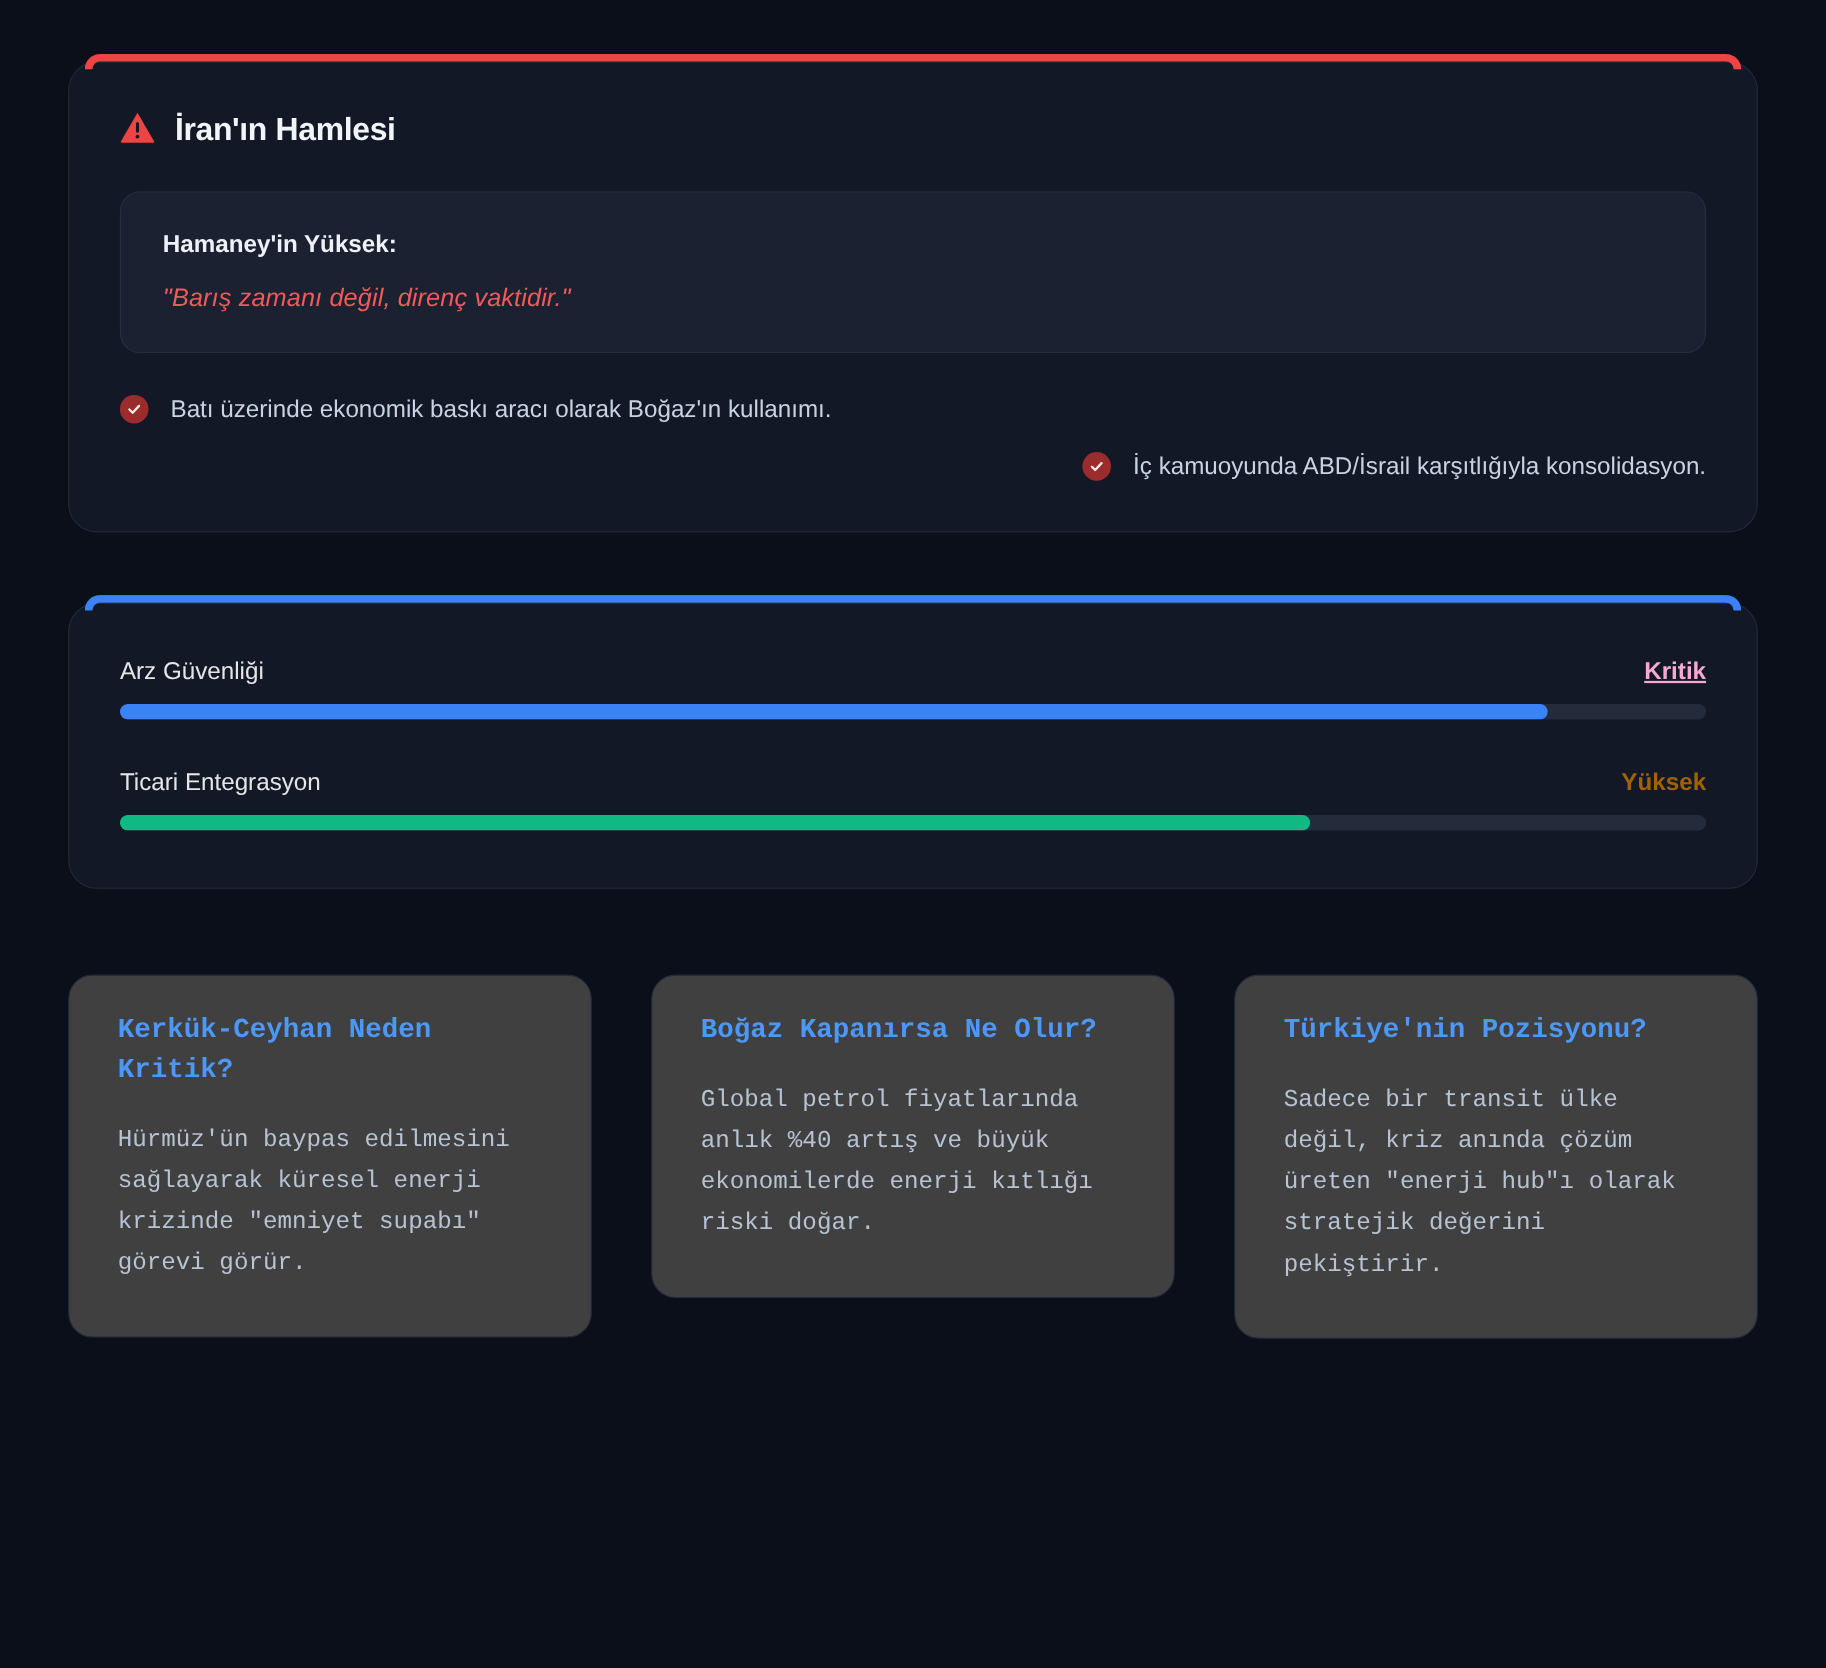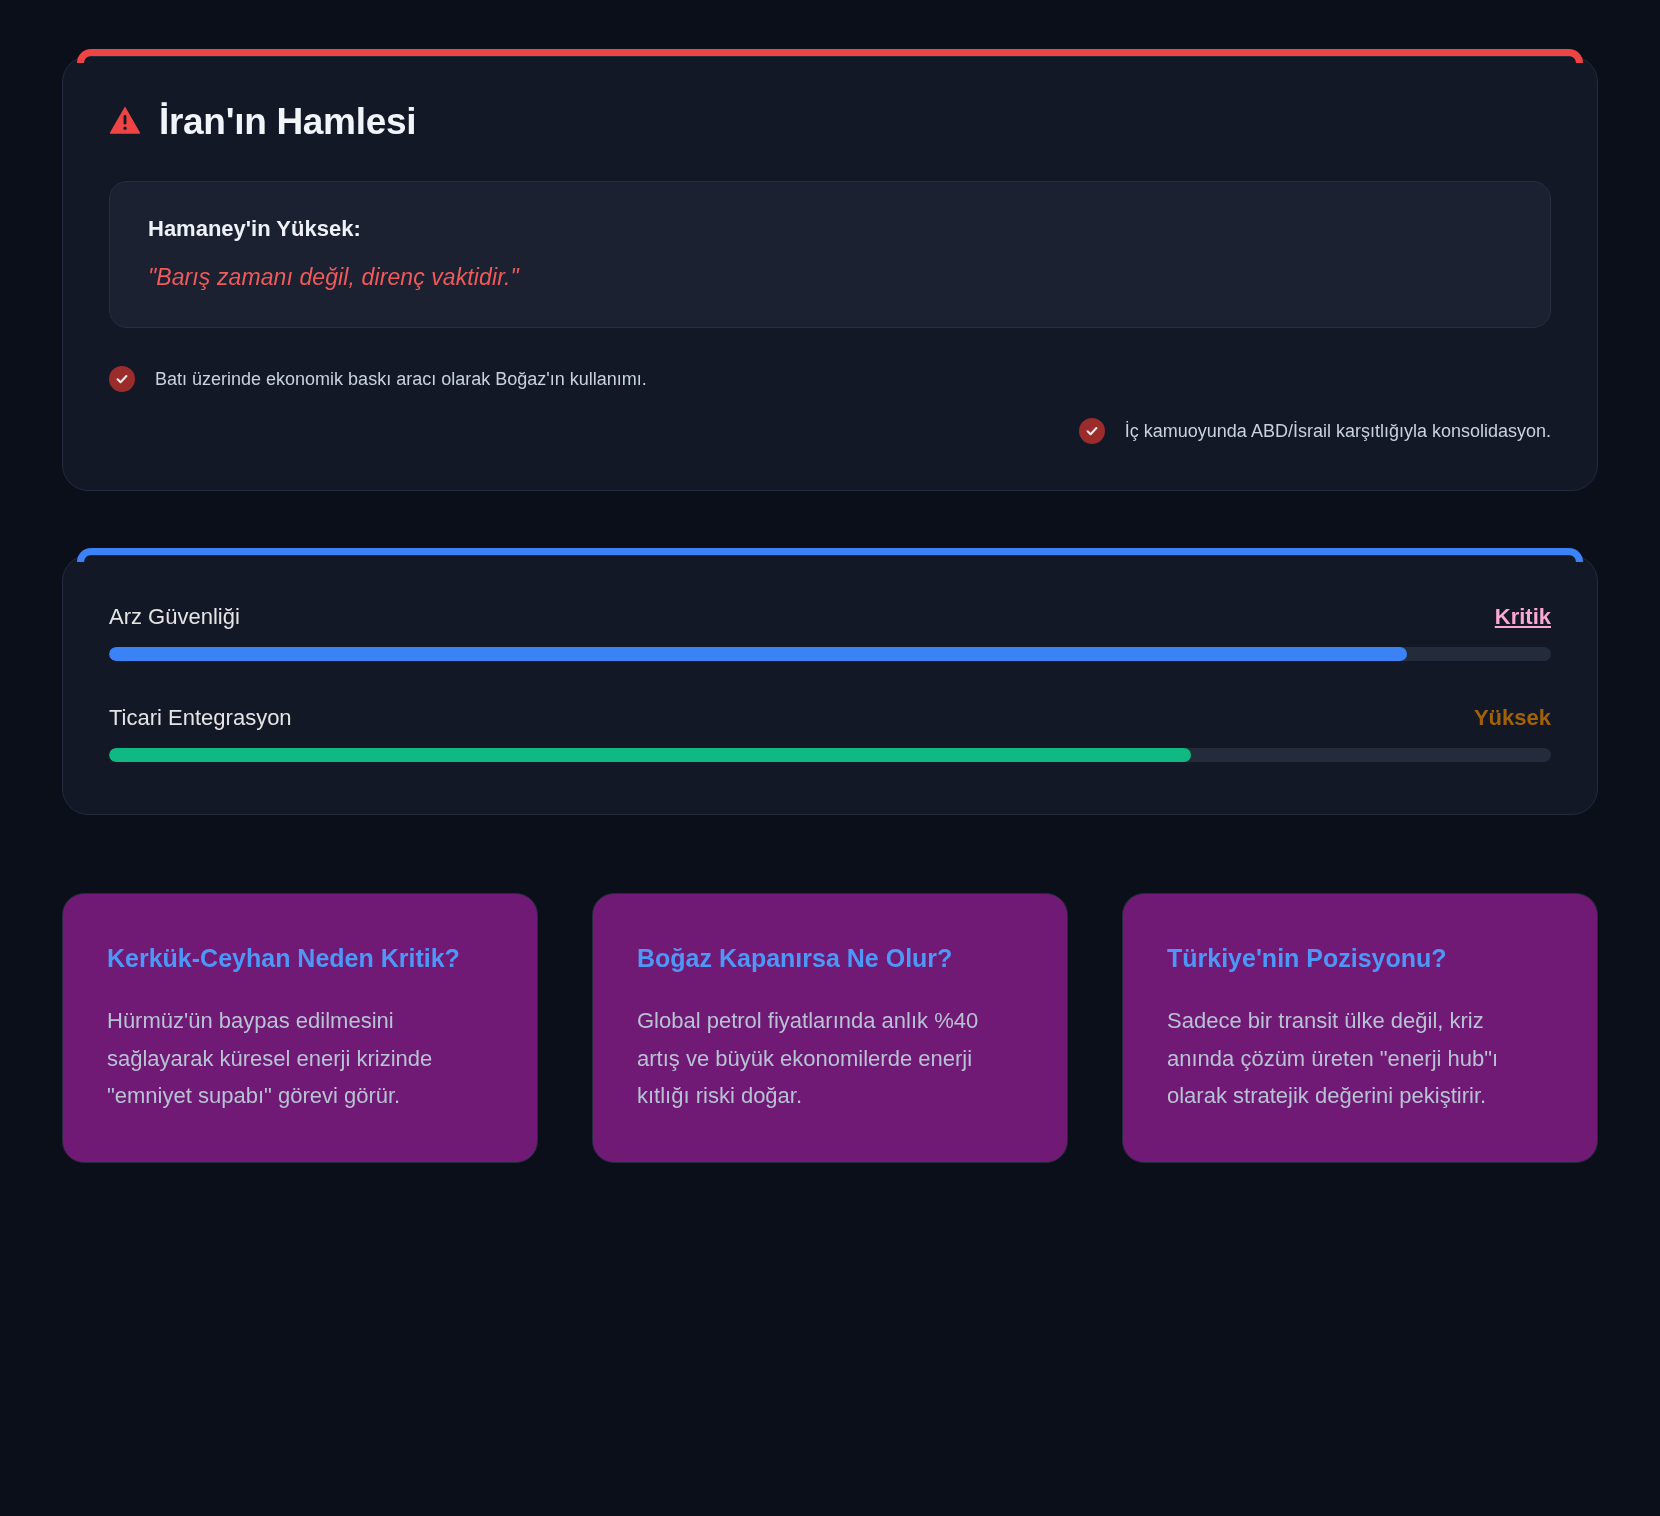--- a/index.html
+++ b/index.html
@@ -58,21 +58,21 @@
   .card-iran .accent { color: #ef4444; }
 
   .card-title-row {
     display: flex;
     align-items: center;
     gap: 18px;
     margin-bottom: 38px;
   }
   .warn-icon { display: block; }
   .card-title {
-    font-size: 37px;
+    font-size: 29px;
     font-weight: 700;
     color: #f1f5f9;
     letter-spacing: -0.3px;
   }
 
   .quote-box {
     background: #1b2130;
     border: 1px solid #262e40;
     border-radius: 18px;
     padding: 34px 38px 36px 38px;
@@ -102,21 +102,21 @@
   .check-icon {
     flex: 0 0 auto;
     width: 26px; height: 26px;
     border-radius: 50%;
     background: #9b2c2c;
     display: flex;
     align-items: center;
     justify-content: center;
   }
   .bullet-text {
-    font-size: 18px;
+    font-size: 22px;
     color: #c8d2e0;
   }
 
   
   .card-denge {
     padding: 48px 46px 52px 46px;
     margin-bottom: 78px;
   }
   .card-denge .accent { color: #3b82f6; }
 
@@ -157,24 +157,25 @@
 
   
   .info-grid {
     display: grid;
     grid-template-columns: repeat(3, 1fr);
     gap: 54px;
     align-items: start;
     padding-bottom: 120px;
   }
   .info-card {
-    background: #701a75;
+    background: #404040;
     border: 1px solid #232b3c;
     border-radius: 22px;
-    padding: 46px 44px 48px 44px;
+    padding: 32px 44px 48px 44px;
+    font-family: Liberation Mono, monospace;
   }
   .info-title {
     font-size: 25px;
     font-weight: 700;
     color: #4d97f7;
     line-height: 1.45;
     margin-bottom: 26px;
   }
   .info-body {
     font-size: 22px;

